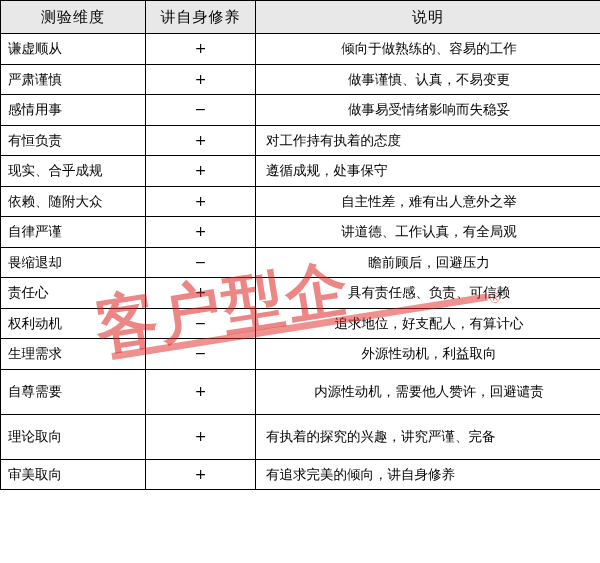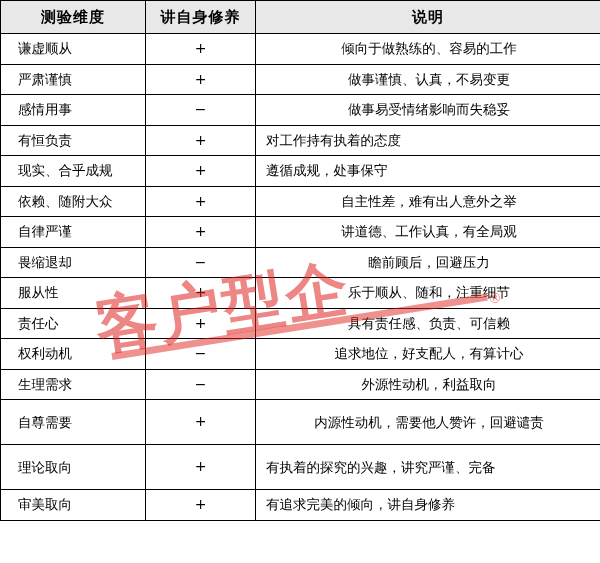--- a/index.html
+++ b/index.html
@@ -39,29 +39,29 @@
     border: 1px solid #000000;
     padding: 0;
     font-size: 13.5px;
     color: #000000;
     line-height: 1.25;
     background: transparent;
   }
 
   table.grid thead th {
     background: #e8e8e8;
-    font-weight: bold;
+    font-weight: normal;
     text-align: center;
     height: 32px;
     font-size: 15px;
     letter-spacing: 1px;
   }
 
   table.grid tbody td.dim {
-    padding: 3px 6px 3px 17px;
+    padding: 3px 6px 3px 7px;
     text-align: left;
     white-space: normal;
   }
   table.grid tbody td.dir {
     text-align: center;
     font-size: 14px;
   }
   table.grid tbody td.desc {
     padding: 3px 8px 3px 10px;
     text-align: left;
@@ -171,25 +171,20 @@
           <td class="dim">自律严谨</td>
           <td class="dir">+</td>
           <td class="desc center">讲道德、工作认真，有全局观</td>
         </tr>
         <tr class="row-normal">
           <td class="dim">畏缩退却</td>
           <td class="dir">−</td>
           <td class="desc center">瞻前顾后，回避压力</td>
         </tr>
         <tr class="row-normal">
-          <td class="dim">服从性</td>
-          <td class="dir">+</td>
-          <td class="desc center">乐于顺从、随和，注重细节</td>
-        </tr>
-        <tr class="row-normal">
           <td class="dim">责任心</td>
           <td class="dir">+</td>
           <td class="desc center">具有责任感、负责、可信赖</td>
         </tr>
         <tr class="row-normal">
           <td class="dim">权利动机</td>
           <td class="dir">−</td>
           <td class="desc center">追求地位，好支配人，有算计心</td>
         </tr>
         <tr class="row-normal">

